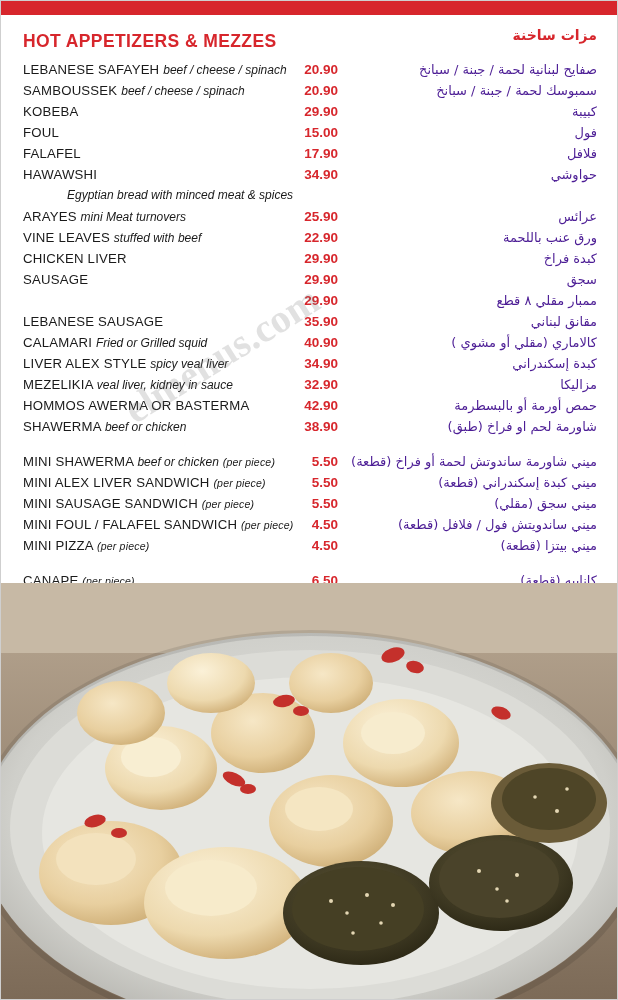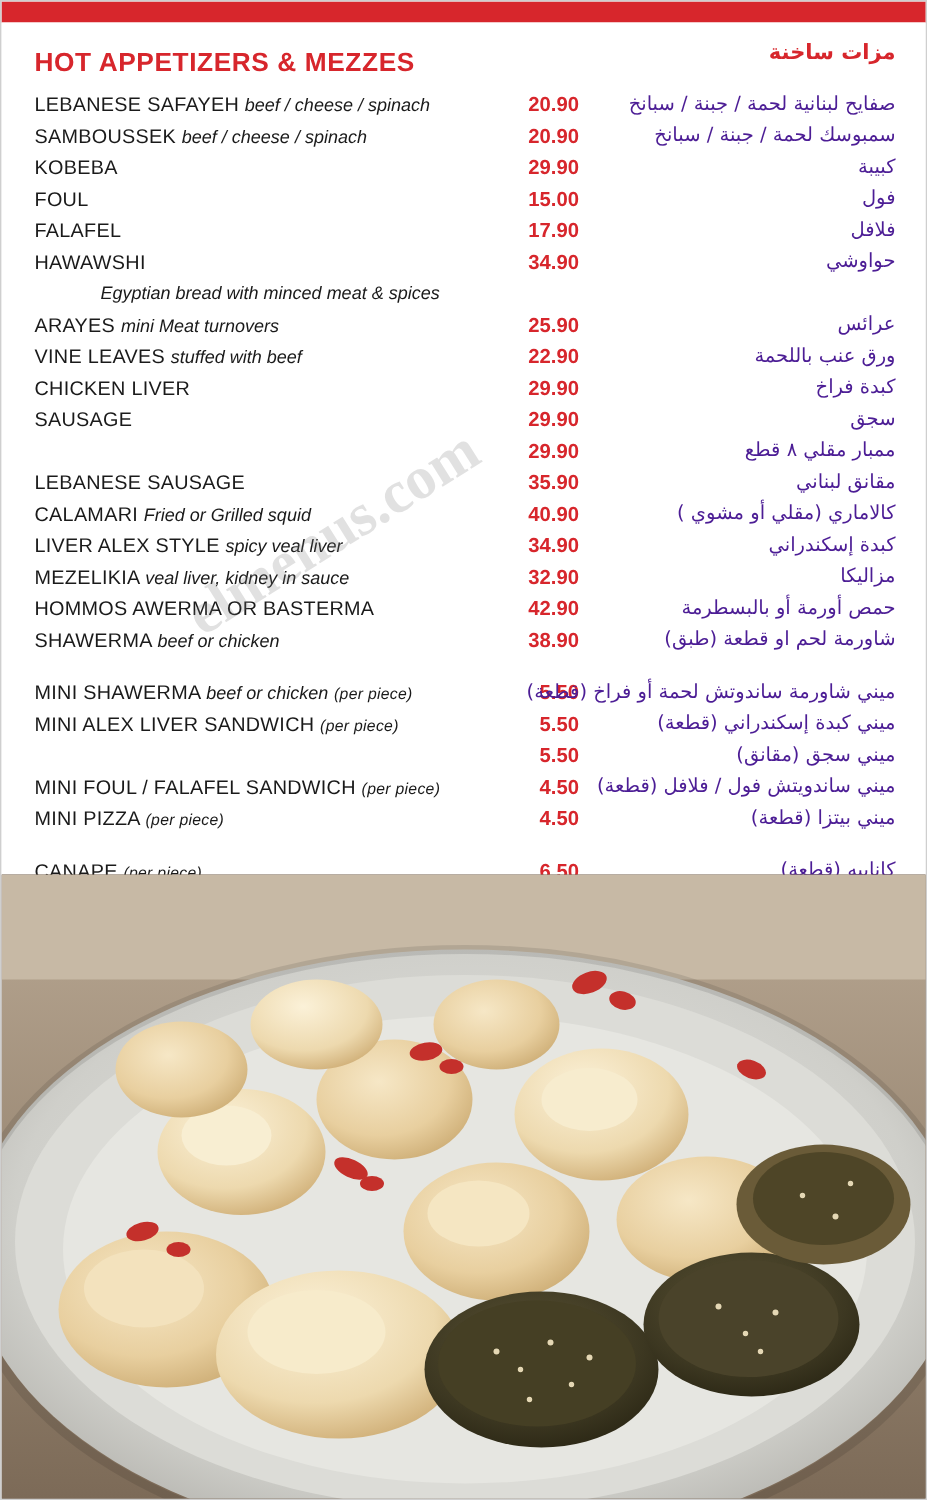--- a/index.html
+++ b/index.html
@@ -97,21 +97,20 @@
   }
   .row .price {
     position: absolute;
     left: 283px;
     top: 0;
     width: 54px;
     text-align: right;
     font-size: 13.5px;
     font-weight: bold;
     color: #d7262c;
-    margin-left: 48px;
   }
   .row .ar {
     position: absolute;
     right: 22px;
     top: 0;
     font-size: 13px;
     color: #4c1d95;
     direction: rtl;
     white-space: nowrap;
     font-family: "DejaVu Sans", sans-serif;
@@ -242,36 +241,37 @@
           <div class="ar">مزاليكا</div>
         </div>
         <div class="row">
           <div class="name">HOMMOS AWERMA OR BASTERMA </div>
           <div class="price">42.90</div>
           <div class="ar">حمص أورمة أو بالبسطرمة</div>
         </div>
         <div class="row">
           <div class="name">SHAWERMA <span class="desc">beef or chicken</span> </div>
           <div class="price">38.90</div>
-          <div class="ar">شاورمة لحم او قطعة (طبق)</div>
+          <div class="ar">شاورمة لحم او فراخ (طبق)</div>
         </div>
         <div class="spacer"></div>
         <div class="row">
           <div class="name">MINI SHAWERMA <span class="desc">beef or chicken</span> <span class="per">(per piece)</span></div>
           <div class="price">5.50</div>
           <div class="ar">ميني شاورمة ساندوتش لحمة أو فراخ (قطعة)</div>
         </div>
         <div class="row">
           <div class="name">MINI ALEX LIVER SANDWICH <span class="per">(per piece)</span></div>
           <div class="price">5.50</div>
           <div class="ar">ميني كبدة إسكندراني (قطعة)</div>
         </div>
         <div class="row">
+          <div class="name">MINI SAUSAGE SANDWICH <span class="per">(per piece)</span></div>
           <div class="price">5.50</div>
-          <div class="ar">ميني سجق (مقانق)</div>
+          <div class="ar">ميني سجق (مقلي)</div>
         </div>
         <div class="row">
           <div class="name">MINI FOUL / FALAFEL SANDWICH <span class="per">(per piece)</span></div>
           <div class="price">4.50</div>
           <div class="ar">ميني ساندويتش فول / فلافل  (قطعة)</div>
         </div>
         <div class="row">
           <div class="name">MINI PIZZA <span class="per">(per piece)</span></div>
           <div class="price">4.50</div>
           <div class="ar">ميني بيتزا (قطعة)</div>

